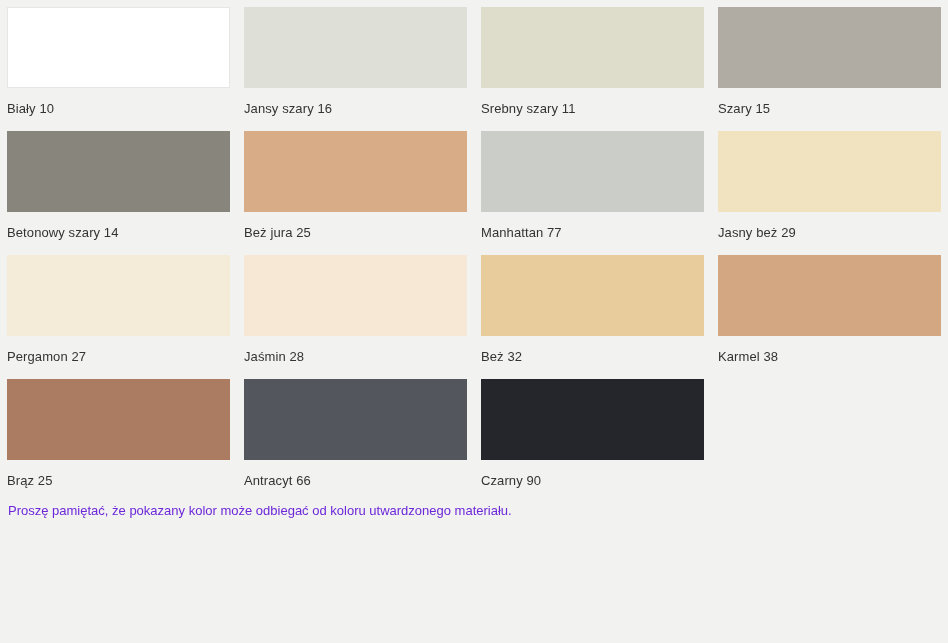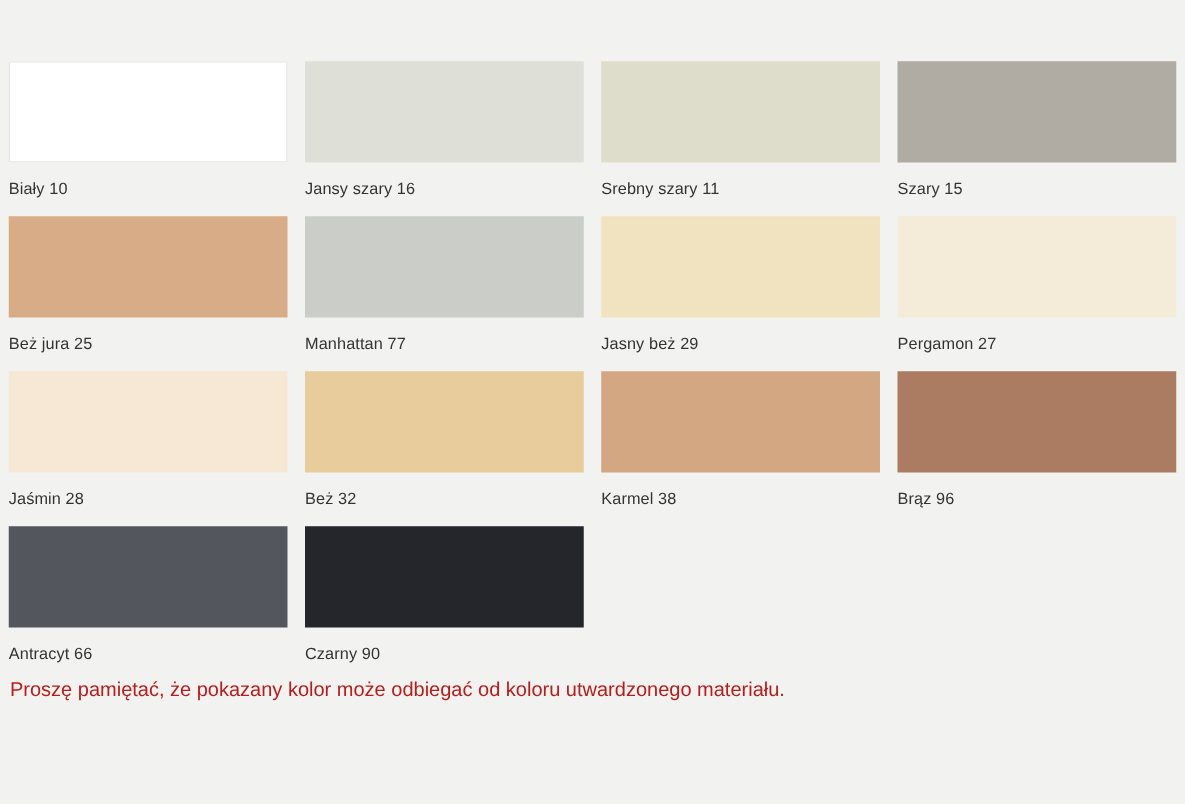--- a/index.html
+++ b/index.html
@@ -12,21 +12,20 @@
     background: #f2f2f0;
     font-family: "Liberation Sans", sans-serif;
     overflow: hidden;
   }
   #color-palette {
     width: 948px;
     height: 526px;
     position: relative;
     background: #f2f2f0;
     box-sizing: border-box;
-    margin-top: 42px;
   }
   .swatch-grid {
     display: grid;
     grid-template-columns: 237px 237px 237px 237px;
     grid-auto-rows: 124px;
     padding: 0;
     margin: 0;
   }
   .swatch-cell {
     position: relative;
@@ -51,22 +50,22 @@
     color: #333333;
     font-family: "Liberation Sans", sans-serif;
     line-height: 15px;
     letter-spacing: 0.1px;
     white-space: nowrap;
   }
   .palette-footnote {
     position: absolute;
     left: 8px;
     bottom: 8px;
-    font-size: 16px;
-    color: #b91c1c;
+    font-size: 13px;
+    color: #6d28d9;
     font-family: "Liberation Sans", sans-serif;
     line-height: 14px;
     white-space: nowrap;
   }
 </style>
 </head>
 <body>
 
 <div id="color-palette">
   <div class="swatch-grid">
@@ -78,20 +77,24 @@
         <div class="swatch-chip" style="background: rgb(222, 223, 215);"></div>
         <div class="swatch-label">Jansy szary 16</div>
       </div>
       <div class="swatch-cell">
         <div class="swatch-chip" style="background: rgb(222, 220, 203);"></div>
         <div class="swatch-label">Srebny szary 11</div>
       </div>
       <div class="swatch-cell">
         <div class="swatch-chip" style="background: rgb(176, 172, 164);"></div>
         <div class="swatch-label">Szary 15</div>
+      </div>
+      <div class="swatch-cell">
+        <div class="swatch-chip" style="background: rgb(135, 133, 124);"></div>
+        <div class="swatch-label">Betonowy szary 14</div>
       </div>
       <div class="swatch-cell">
         <div class="swatch-chip" style="background: rgb(215, 172, 135);"></div>
         <div class="swatch-label">Beż jura 25</div>
       </div>
       <div class="swatch-cell">
         <div class="swatch-chip" style="background: rgb(203, 205, 201);"></div>
         <div class="swatch-label">Manhattan 77</div>
       </div>
       <div class="swatch-cell">
@@ -109,21 +112,21 @@
       <div class="swatch-cell">
         <div class="swatch-chip" style="background: rgb(232, 204, 156);"></div>
         <div class="swatch-label">Beż 32</div>
       </div>
       <div class="swatch-cell">
         <div class="swatch-chip" style="background: rgb(211, 167, 130);"></div>
         <div class="swatch-label">Karmel 38</div>
       </div>
       <div class="swatch-cell">
         <div class="swatch-chip" style="background: rgb(172, 124, 98);"></div>
-        <div class="swatch-label">Brąz 96</div>
+        <div class="swatch-label">Brąz 25</div>
       </div>
       <div class="swatch-cell">
         <div class="swatch-chip" style="background: rgb(83, 86, 92);"></div>
         <div class="swatch-label">Antracyt 66</div>
       </div>
       <div class="swatch-cell">
         <div class="swatch-chip" style="background: rgb(36, 38, 43);"></div>
         <div class="swatch-label">Czarny 90</div>
       </div>
       <div class="swatch-cell empty"></div>

